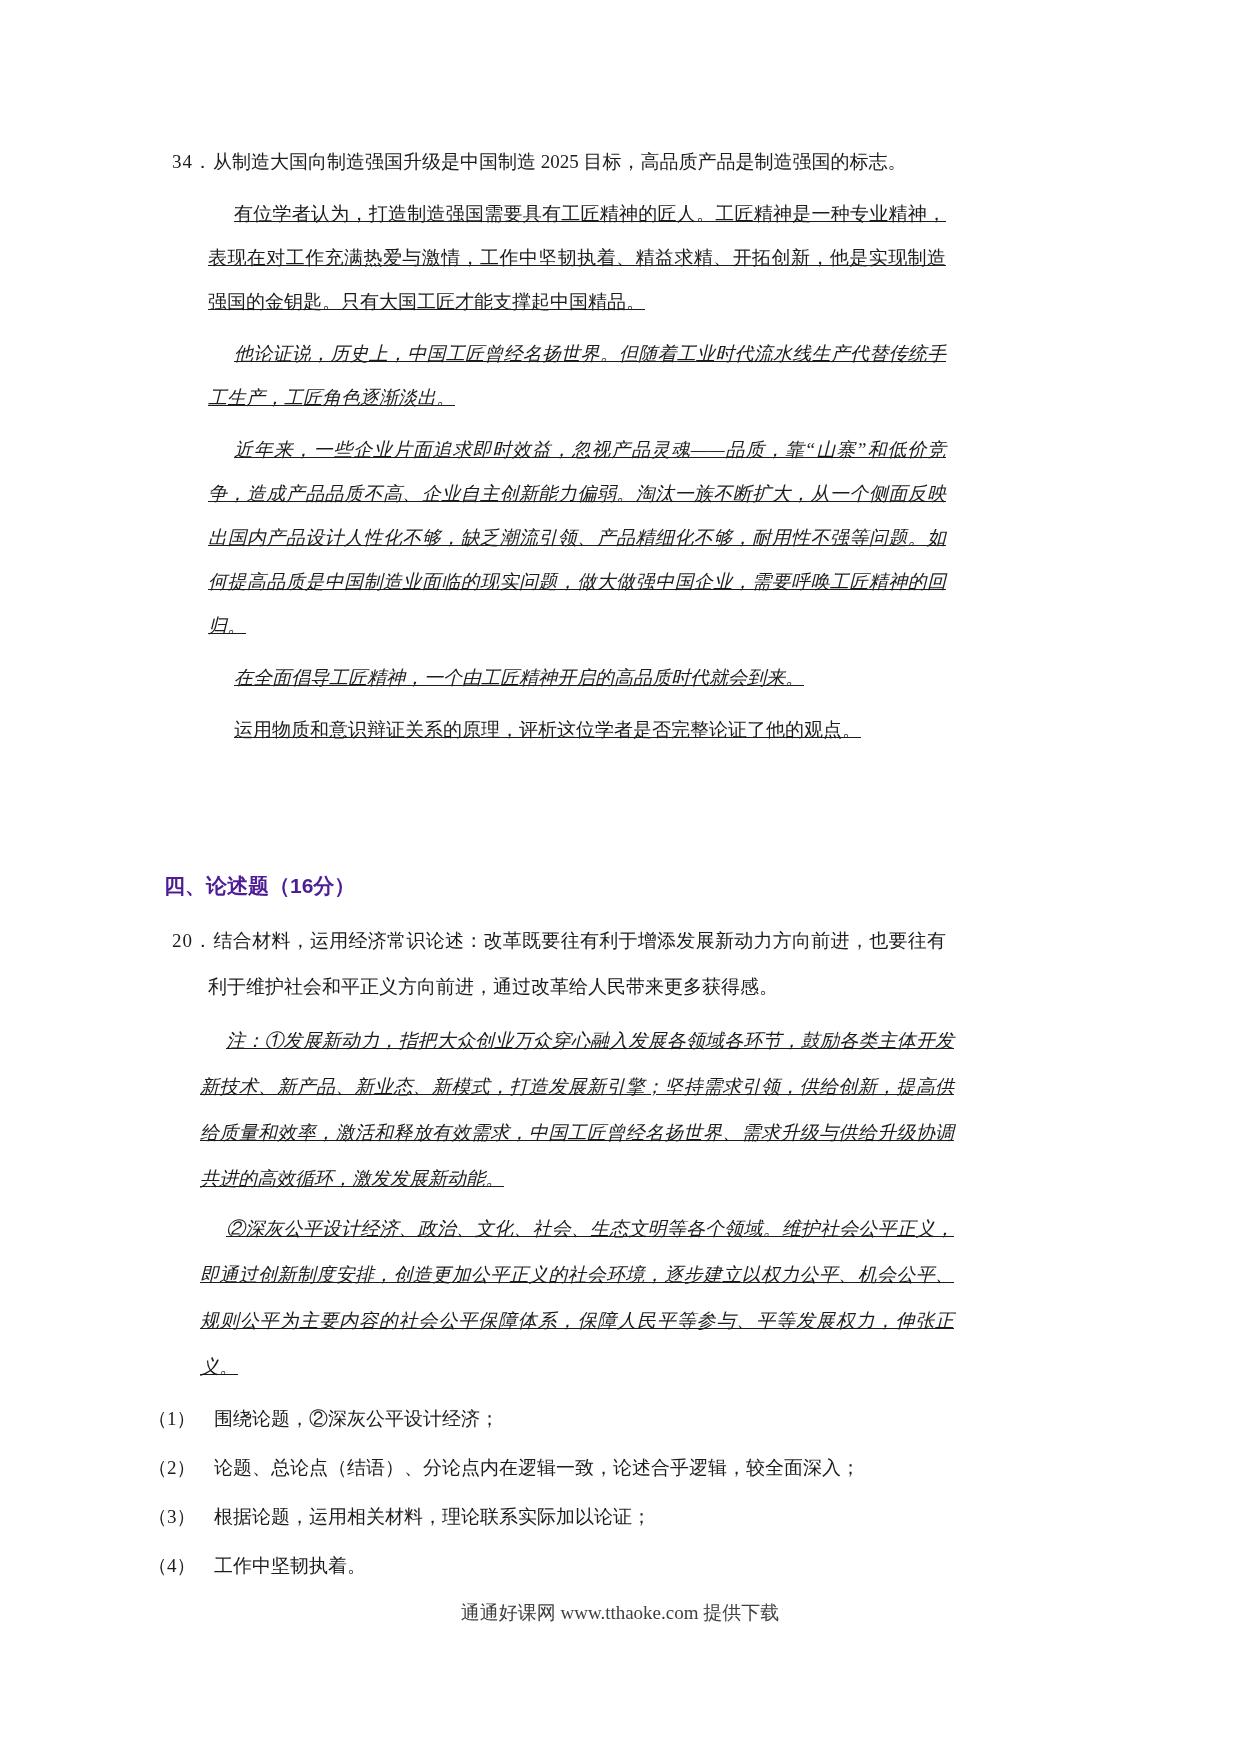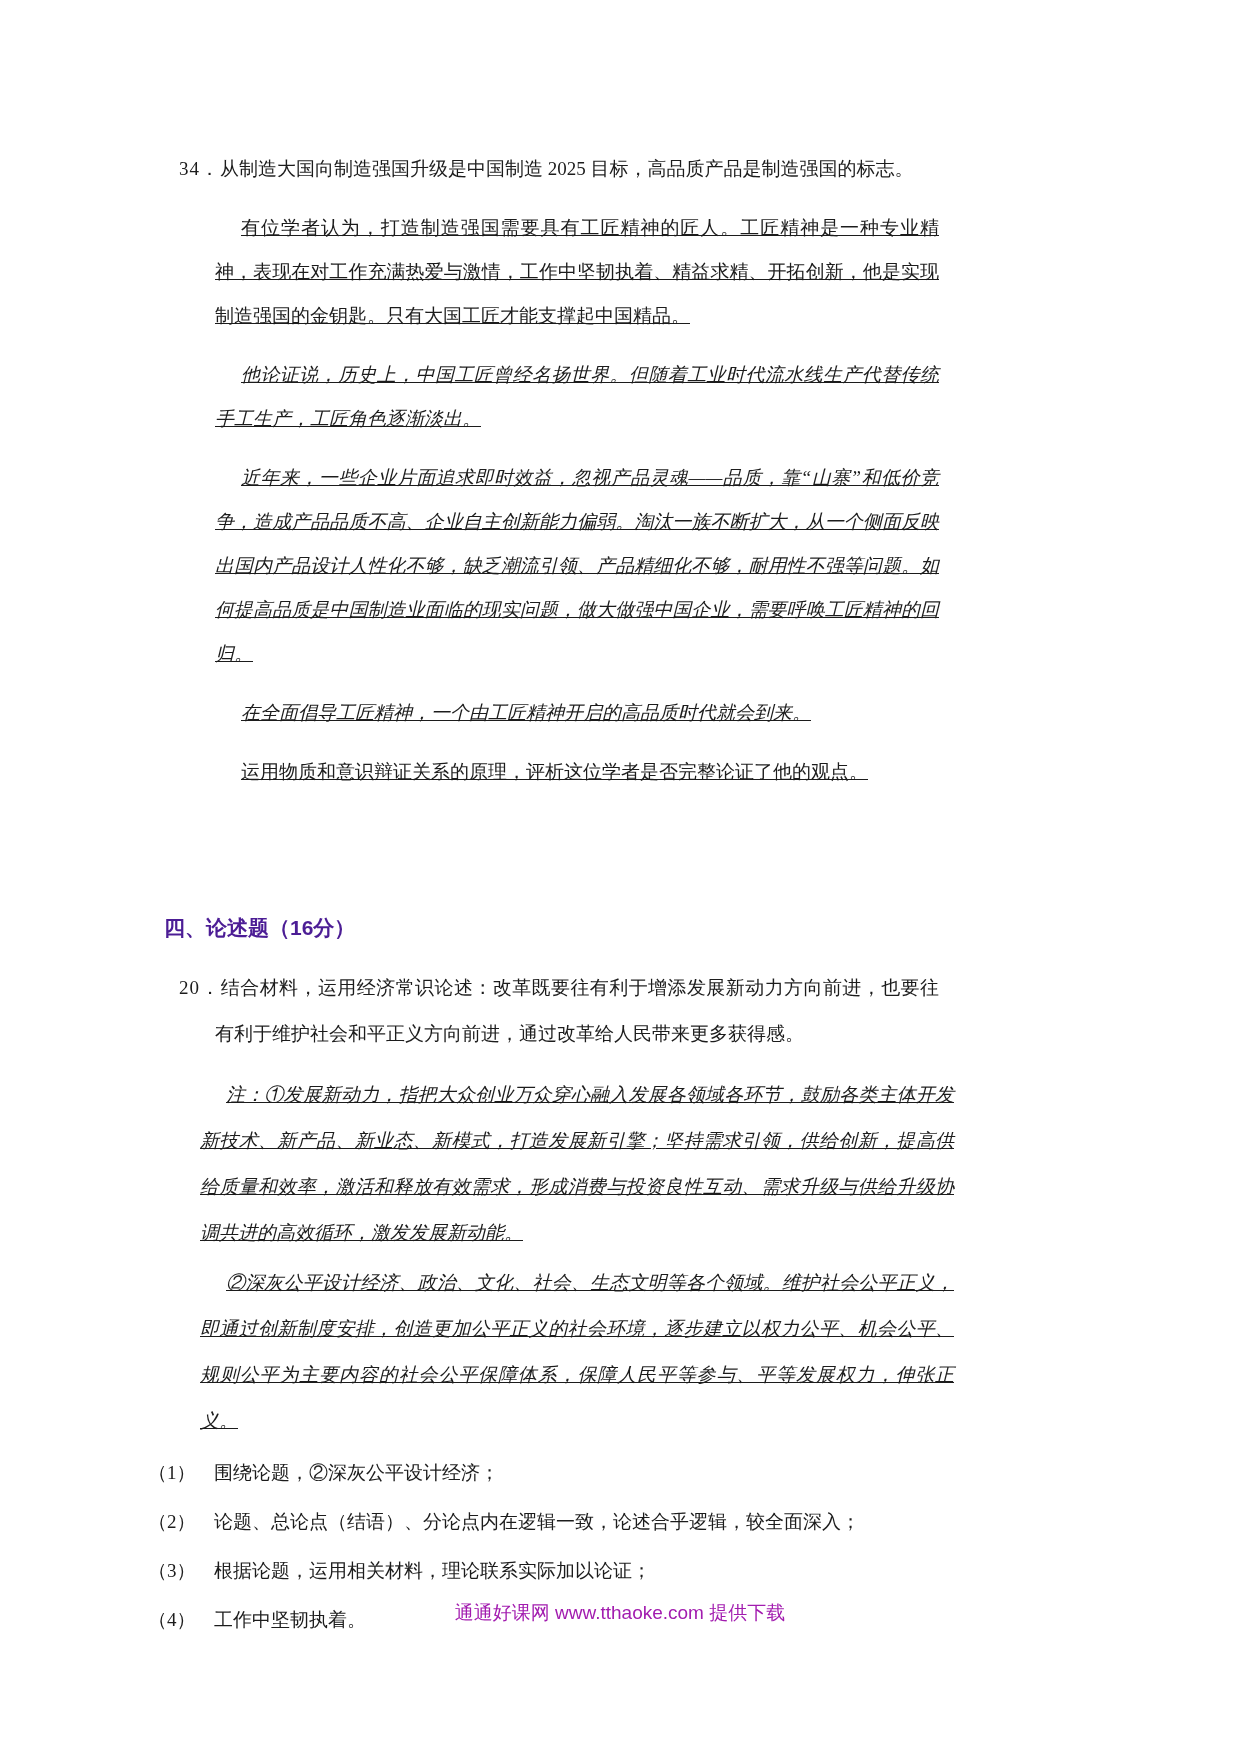--- a/index.html
+++ b/index.html
@@ -15,21 +15,21 @@
     overflow: hidden;
     font-family: "Liberation Serif", "DejaVu Serif", serif;
     color: #1c1c1c;
   }
   .content {
     padding: 132px 286px 0 164px;
     font-size: 19px;
     line-height: 44px;
     text-align: justify;
   }
-  p { margin: 15px; }
+  p { margin: 8px; }
   
   .q-line {
     padding-left: 36px;
     text-indent: -36px;
   }
   .q-num { letter-spacing: 1px; }
   
   .para {
     padding-left: 36px;
     text-indent: 26px;
@@ -67,22 +67,22 @@
     text-indent: 0;
   }
   .page-footer {
     position: absolute;
     top: 1600px;
     left: 0;
     width: 100%;
     text-align: center;
     font-size: 19px;
     line-height: 26px;
-    color: #a21caf;
-    font-family: Liberation Sans, sans-serif;
+    color: #404040;
+    font-family: Liberation Serif, serif;
   }
 </style>
 </head>
 <body>
 
 <div class="page">
   <div class="content">
 
     <section class="question q34">
       <p class="q-line"><span class="q-num">34．</span><span>从制造大国向制造强国升级是中国制造 2025 目标，高品质产品是制造强国的标志。</span></p>
@@ -90,21 +90,21 @@
       <p class="para kaiti">他论证说，历史上，中国工匠曾经名扬世界。但随着工业时代流水线生产代替传统手工生产，工匠角色逐渐淡出。</p>
       <p class="para kaiti">近年来，一些企业片面追求即时效益，忽视产品灵魂——品质，靠“山寨”和低价竞争，造成产品品质不高、企业自主创新能力偏弱。淘汰一族不断扩大，从一个侧面反映出国内产品设计人性化不够，缺乏潮流引领、产品精细化不够，耐用性不强等问题。如何提高品质是中国制造业面临的现实问题，做大做强中国企业，需要呼唤工匠精神的回归。</p>
       <p class="para kaiti">在全面倡导工匠精神，一个由工匠精神开启的高品质时代就会到来。</p>
       <p class="para">运用物质和意识辩证关系的原理，评析这位学者是否完整论证了他的观点。</p>
     </section>
 
     <h2 class="section-heading">四、论述题（16分）</h2>
 
     <section class="question q35">
       <p class="q-line"><span class="q-num">20．</span><span>结合材料，运用经济常识论述：改革既要往有利于增添发展新动力方向前进，也要往有利于维护社会和平正义方向前进，通过改革给人民带来更多获得感。</span></p>
-      <p class="para kaiti">注：①发展新动力，指把大众创业万众穿心融入发展各领域各环节，鼓励各类主体开发新技术、新产品、新业态、新模式，打造发展新引擎；坚持需求引领，供给创新，提高供给质量和效率，激活和释放有效需求，形成消费与投资良性互动、需求升级与供给升级协调共进的高效循环，激发发展新动能。</p>
+      <p class="para kaiti">注：①发展新动力，指把大众创业万众穿心融入发展各领域各环节，鼓励各类主体开发新技术、新产品、新业态、新模式，打造发展新引擎；坚持需求引领，供给创新，提高供给质量和效率，激活和释放有效需求，中国工匠曾经名扬世界、需求升级与供给升级协调共进的高效循环，激发发展新动能。</p>
       <p class="para kaiti">②深灰公平设计经济、政治、文化、社会、生态文明等各个领域。维护社会公平正义，即通过创新制度安排，创造更加公平正义的社会环境，逐步建立以权力公平、机会公平、规则公平为主要内容的社会公平保障体系，保障人民平等参与、平等发展权力，伸张正义。</p>
       <ul class="req-list">
         <li class="req-item"><span class="req-num">（1）</span><span>围绕论题，②深灰公平设计经济；</span></li>
         <li class="req-item"><span class="req-num">（2）</span><span>论题、总论点（结语）、分论点内在逻辑一致，论述合乎逻辑，较全面深入；</span></li>
         <li class="req-item"><span class="req-num">（3）</span><span>根据论题，运用相关材料，理论联系实际加以论证；</span></li>
         <li class="req-item"><span class="req-num">（4）</span><span>工作中坚韧执着。</span></li>
       </ul>
     </section>
 
   </div>

